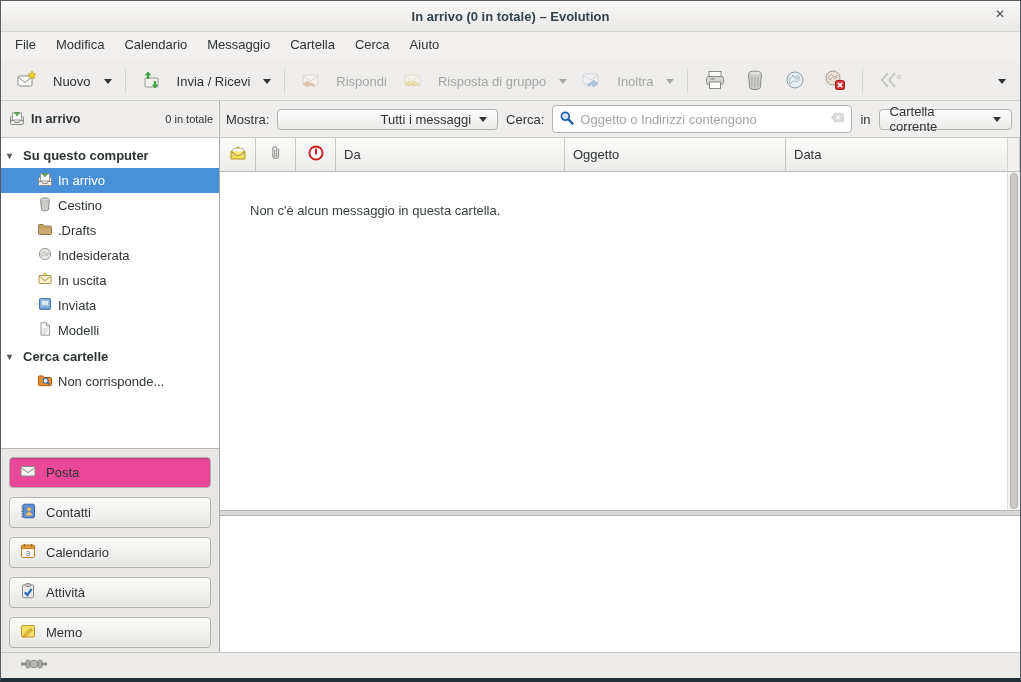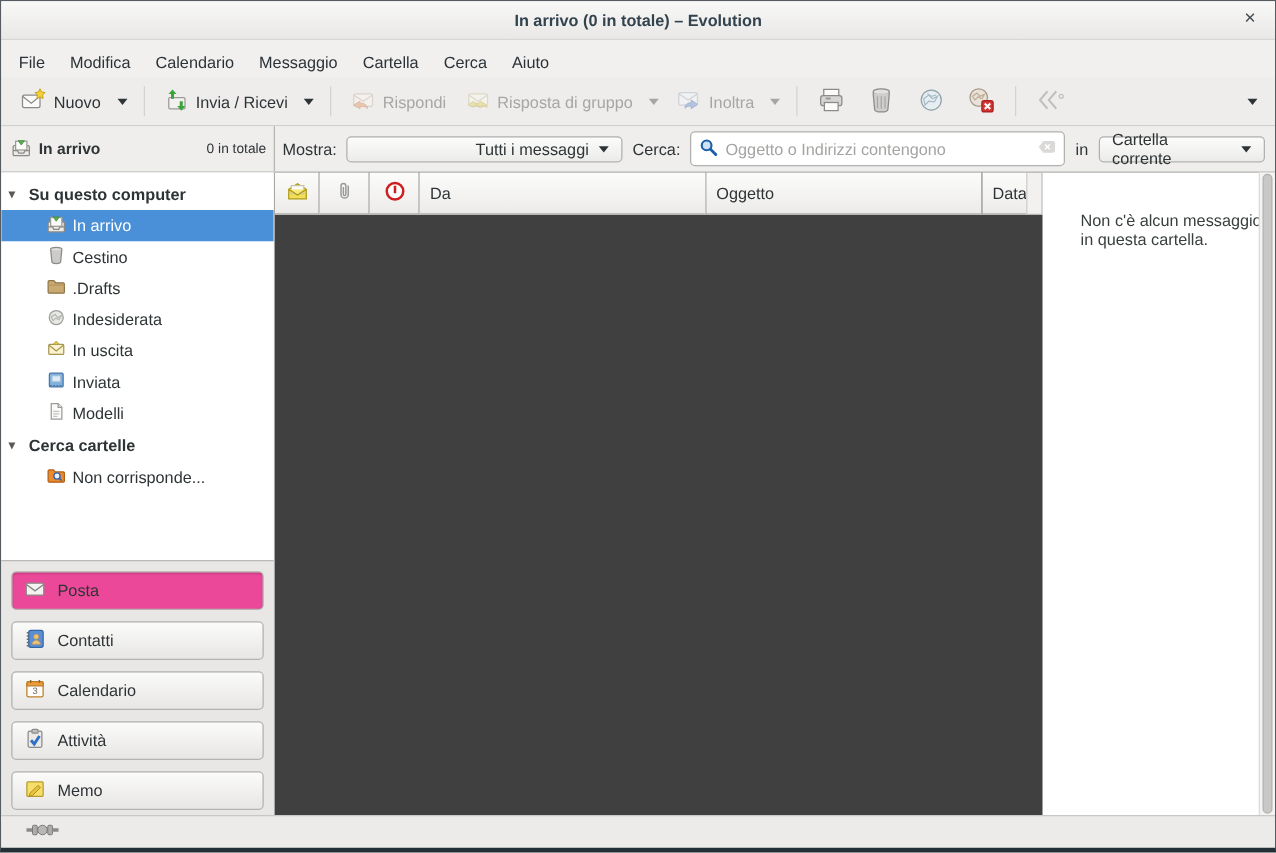--- a/index.html
+++ b/index.html
@@ -10,27 +10,27 @@
             border:1px solid #565b5f; border-bottom:4px solid #232f37; background:#ededec; }
 
   
   .titlebar { height:31px; flex:none; position:relative; display:flex; align-items:center; justify-content:center;
               background:linear-gradient(#f8f8f7,#e9e8e7); border-bottom:1px solid #d6d6d4; }
   .titlebar .title { font-weight:bold; font-size:13px; color:#32434e; }
   .close-btn { position:absolute; right:12px; top:5px; width:16px; height:16px; line-height:16px;
                text-align:center; color:#454d52; font-size:12px; cursor:default; }
 
   
-  .menubar { height:30px; flex:none; display:flex; align-items:flex-end; background:#f1f0ef; padding:0 4px; }
+  .menubar { height:30px; flex:none; display:flex; align-items:flex-start; background:#f1f0ef; padding:0 4px; }
   .menu-item { padding:5px 10px; font-size:13px; color:#2c3338; }
 
   
   .toolbar { height:39px; flex:none; display:flex; align-items:center; background:#eeedec;
              border-bottom:1px solid #cfcfcd; padding:0 8px; }
-  .tb-btn { display:flex; align-items:center; gap:5px; padding:4px 7px; border-radius:3px; white-space:nowrap;text-align:center; }
+  .tb-btn { display:flex; align-items:center; gap:15px; padding:4px 7px; border-radius:3px; white-space:nowrap;text-align:center; }
   .tb-btn.disabled { color:#a6a6a4; }
   .tb-btn.disabled svg { opacity:.45; }
   .tb-arrow { width:0; height:0; border-left:4px solid transparent; border-right:4px solid transparent;
               border-top:5px solid #2e3436; margin:0 6px; }
   .tb-arrow.gray { border-top-color:#a6a6a4; }
   .tb-sep { width:1px; height:24px; background:#d3d3d1; margin:0 7px; flex:none; }
   .tb-icon-btn { padding:4px 8px; display:flex; align-items:center; }
   .tb-icon-btn.disabled svg { opacity:.45; }
   .tb-spacer { flex:1; }
 
@@ -64,21 +64,21 @@
   .tree-item { display:flex; align-items:center; gap:5px; height:25px; padding-left:36px; font-size:13px; }
   .tree-item.selected { background:#4a90d9; color:#fff; }
   .tree-item svg { flex:none; }
 
   .switcher { flex:1; background:#e8e7e5; border-top:1px solid #bab9b7; padding:8px 8px 0 8px; }
   .switch-btn { display:flex; align-items:center; gap:9px; width:100%; height:31px; margin-bottom:9px;
                 border:1px solid #b3b3b1; border-radius:4px; background:linear-gradient(#fbfbfa,#e7e6e4);
                 padding:0 9px; font-size:13px; color:#2e3436; }
   .switch-btn.active { background:#ec4899; box-shadow:inset 0 1px 2px rgba(0,0,0,.20); }
 
-  .content { flex:1; display:flex; flex-direction:row; min-width:0; background:#404040; }
+  .content { flex:1; display:flex; flex-direction:column; min-width:0; background:#404040; }
   .list-header { height:34px; flex:none; display:flex; }
   .hcell { background:linear-gradient(#fcfcfb,#ecebea); border-right:1px solid #c6c6c4;
            border-bottom:1px solid #b8b8b6; display:flex; align-items:center; padding-left:8px;
            font-size:13px; color:#2e3436; flex:none; }
   .hcell.icon-col { justify-content:center; padding-left:0; }
   .hcell.c1 { width:36px; } .hcell.c2 { width:40px; } .hcell.c3 { width:40px; }
   .hcell.c-da { width:229px; } .hcell.c-ogg { width:221px; } .hcell.c-data { flex:1; border-right:none; }
   .hcell.scroll-cap { width:13px; padding:0; background:#f2f1f0; border-left:1px solid #d4d4d2; }
 
   .list-body { flex:1; position:relative; background:#fff; min-height:0; }

